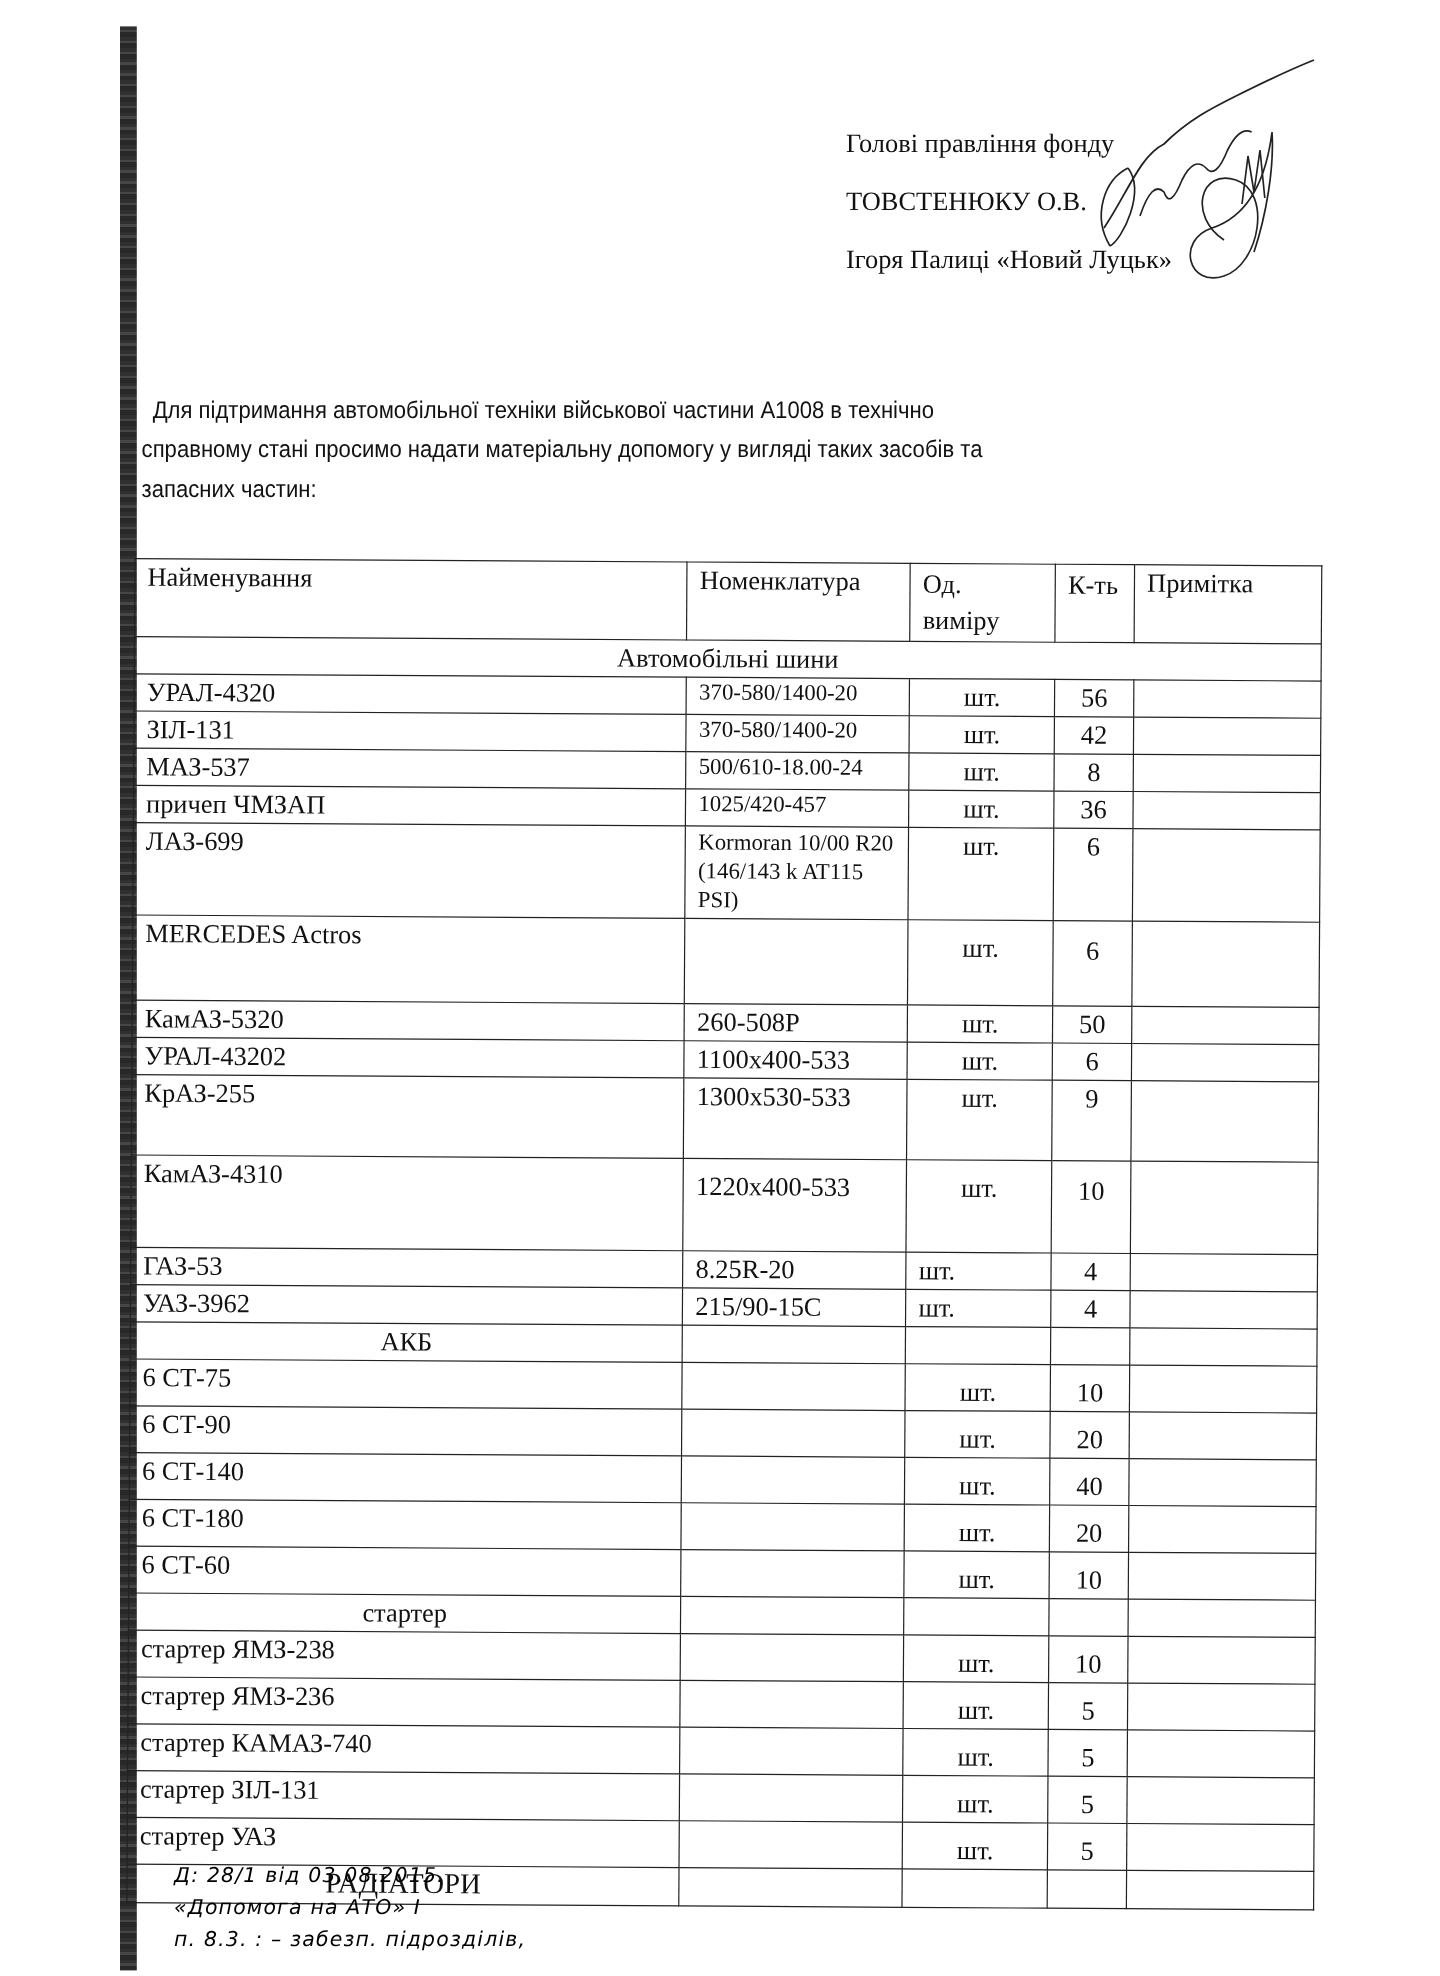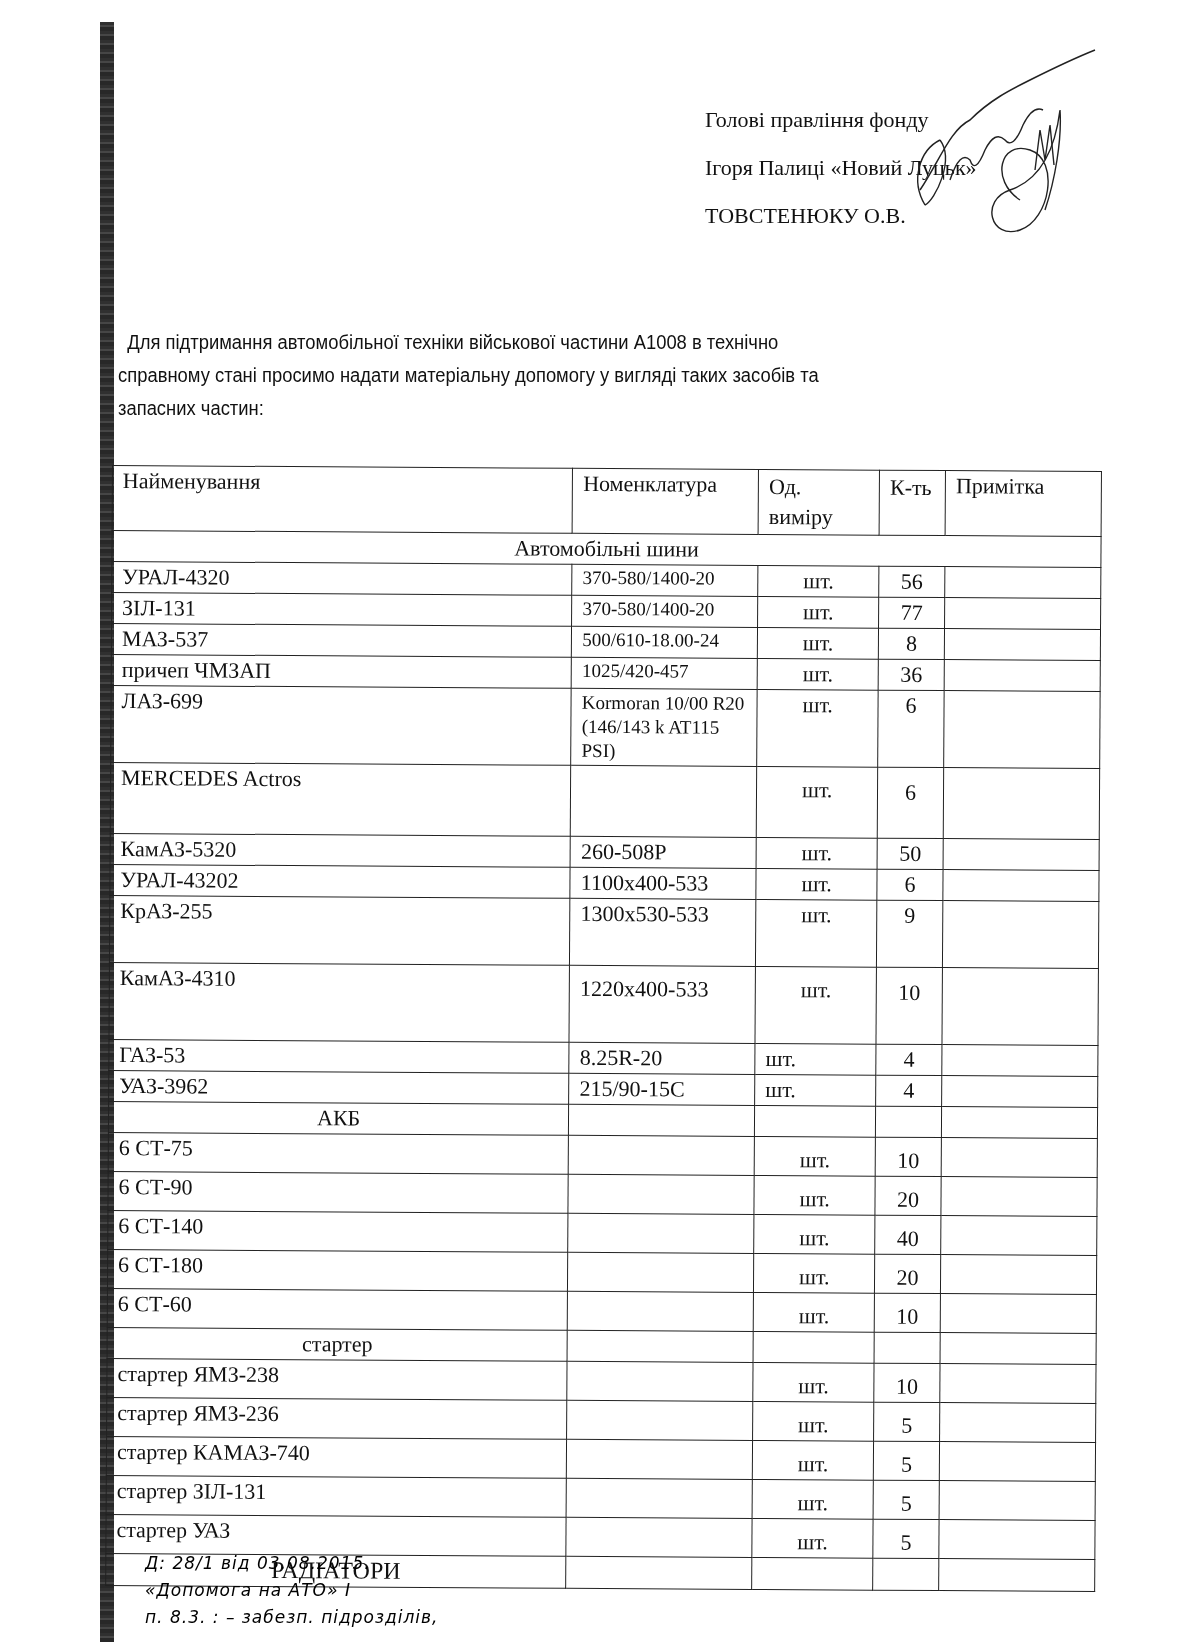--- a/index.html
+++ b/index.html
@@ -33,22 +33,22 @@
   .handnote { position: absolute; left: 145px; top: 1550px; font-family: "DejaVu Sans", sans-serif;
               font-style: italic; font-size: 17px; line-height: 27px; color: #000000; letter-spacing: 1px; }
 </style>
 </head>
 <body>
 
 <div class="scanbar"></div>
 
 <div class="addressee">
   <div>Голові правління фонду</div>
+  <div>ТОВСТЕНЮКУ О.В.</div>
   <div>Ігоря Палиці «Новий Луцьк»</div>
-  <div>ТОВСТЕНЮКУ О.В.</div>
 </div>
 
 <svg class="resolution" viewBox="0 0 230 210">
   <path d="M40 150 C 60 120, 70 90, 90 80 C 110 60, 130 50, 150 40 C 170 30, 190 20, 215 10" stroke="#222" stroke-width="1.5" fill="none"></path>
   <path d="M45 165 C 30 140, 40 110, 60 100 M60 100 C 75 120, 55 160, 45 165" stroke="#222" stroke-width="1.4" fill="none"></path>
   <path d="M70 140 q10 -30 20 -20 q5 15 15 -10 q10 -20 20 -10 q8 10 18 -15 q10 -20 20 -15" stroke="#222" stroke-width="1.4" fill="none"></path>
   <path d="M140 160 C 110 140, 120 100, 150 110 C 180 120, 170 180, 140 190 C 110 200, 100 160, 130 150 C 160 140, 175 110, 180 70 C 182 100, 175 140, 165 170" stroke="#222" stroke-width="1.4" fill="none"></path>
   <path d="M155 130 l5 -40 l5 30 l5 -35 l4 40" stroke="#222" stroke-width="1.4" fill="none"></path>
   <text x="0" y="0" style="display:none">До виконання</text>
 </svg>
@@ -78,21 +78,21 @@
       <td>УРАЛ-4320</td>
       <td class="c-nom">370-580/1400-20</td>
       <td class="c-unit">шт.</td>
       <td class="c-qty">56</td>
       <td></td>
     </tr>
     <tr>
       <td>ЗІЛ-131</td>
       <td class="c-nom">370-580/1400-20</td>
       <td class="c-unit">шт.</td>
-      <td class="c-qty">77</td>
+      <td class="c-qty">42</td>
       <td></td>
     </tr>
     <tr>
       <td>МАЗ-537</td>
       <td class="c-nom">500/610-18.00-24</td>
       <td class="c-unit">шт.</td>
       <td class="c-qty">8</td>
       <td></td>
     </tr>
     <tr>

